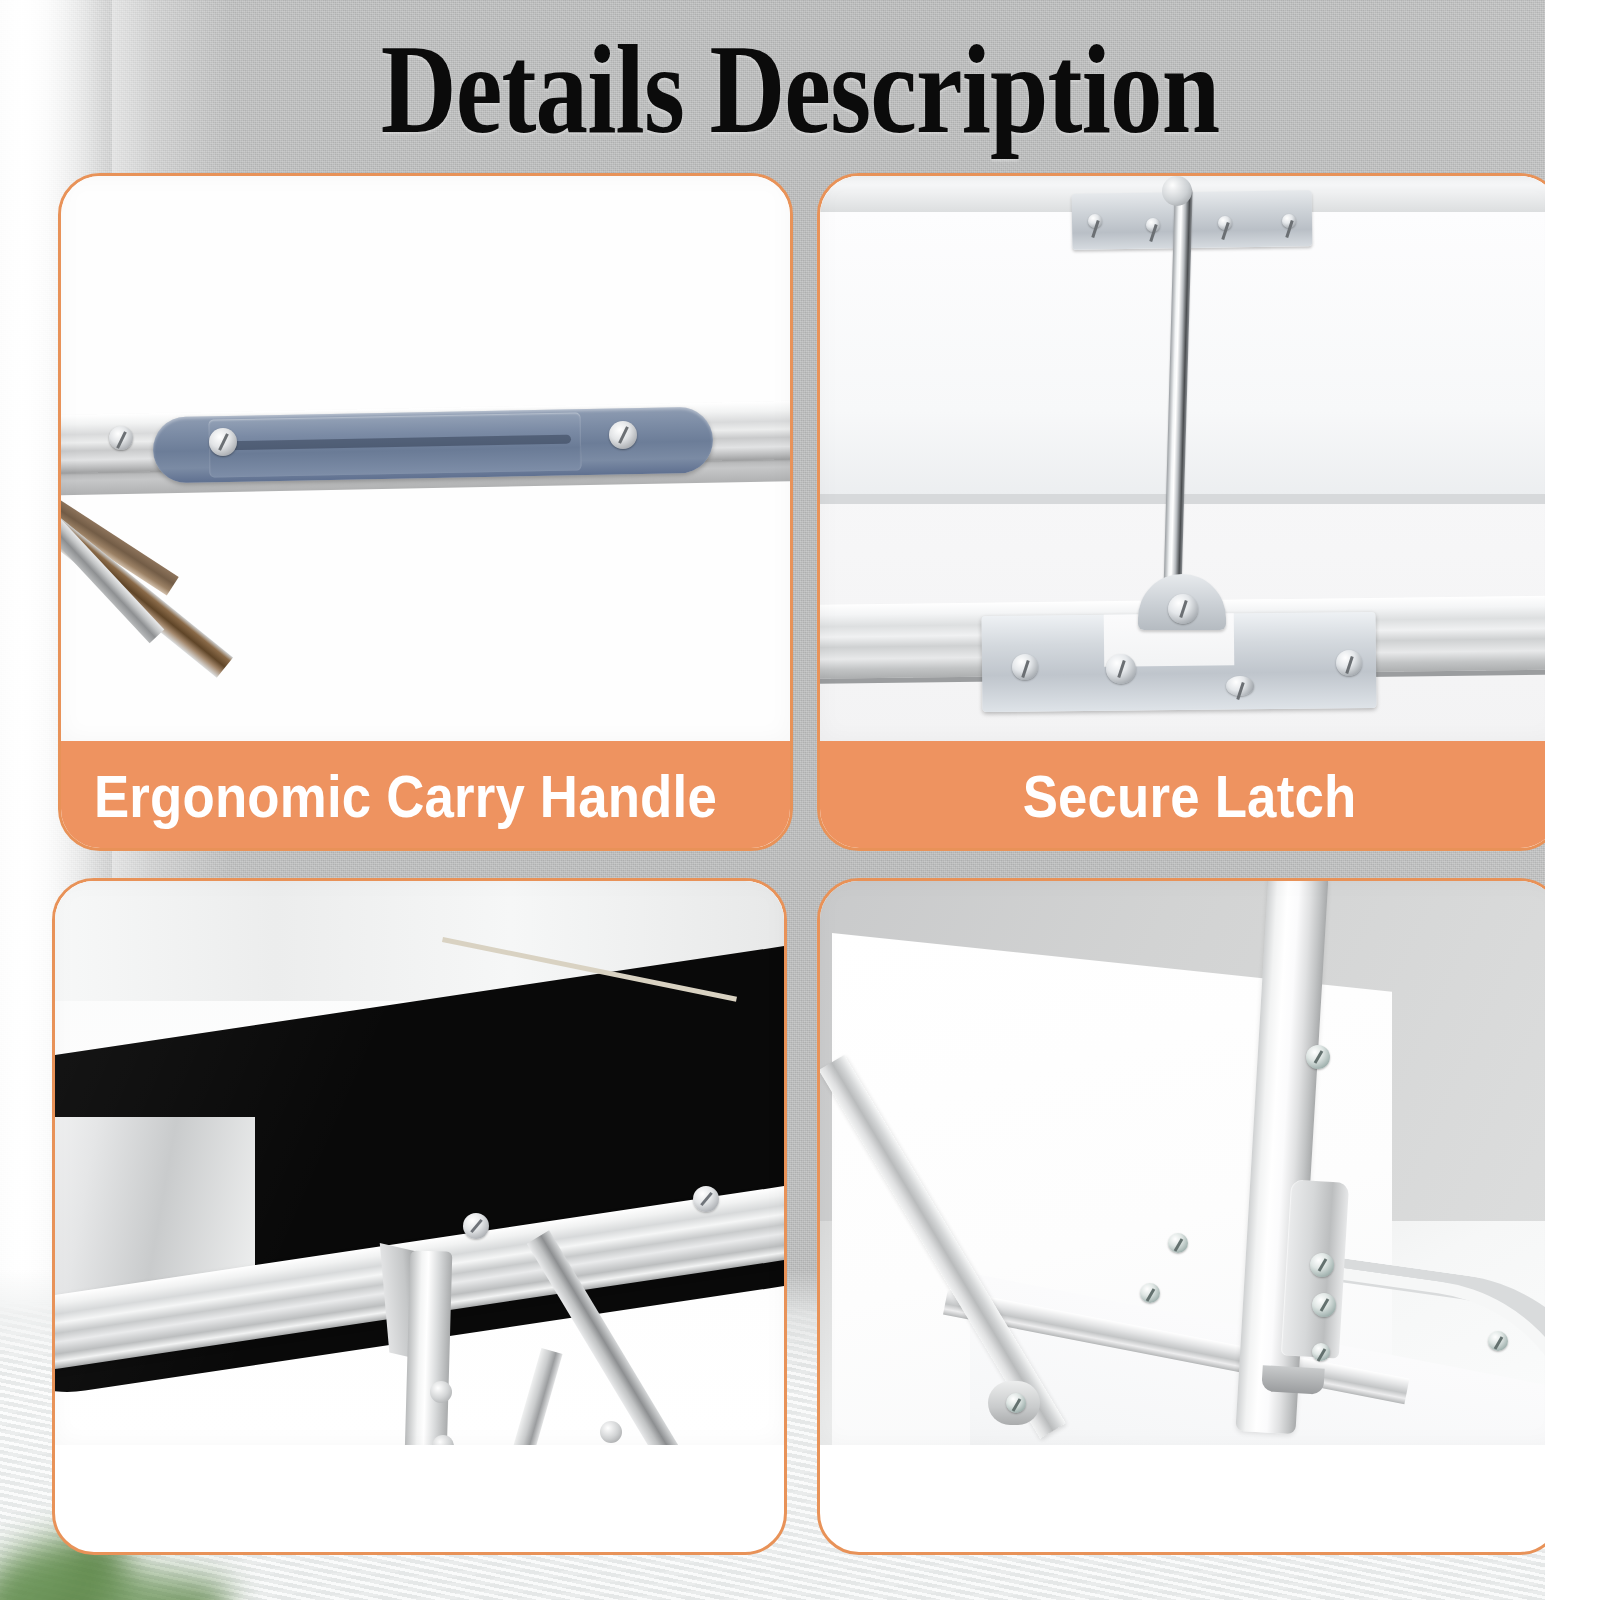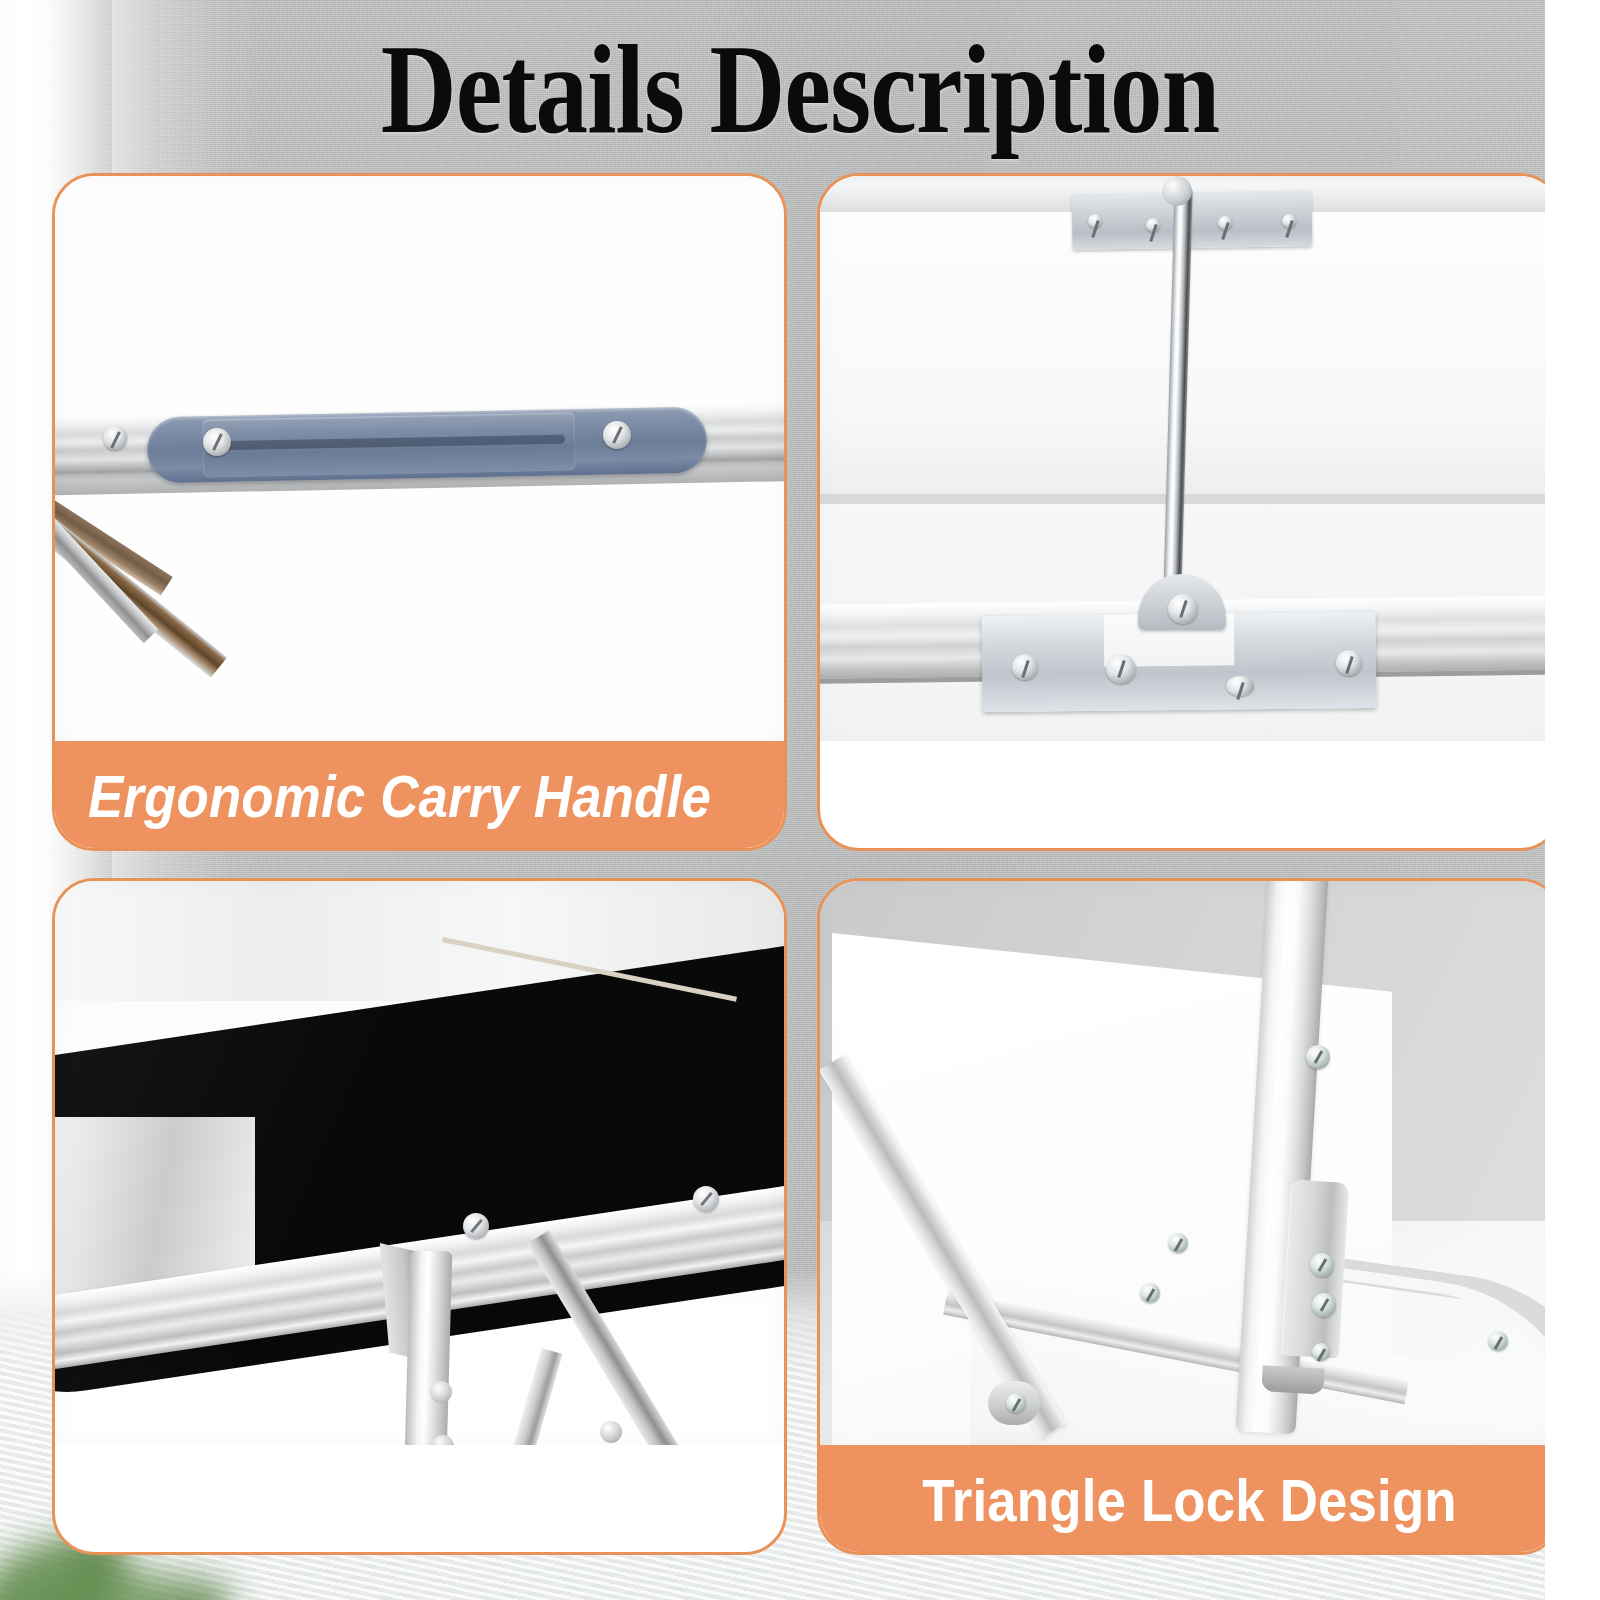--- a/index.html
+++ b/index.html
@@ -111,21 +111,21 @@
 
   
   .card {
     position: absolute;
     border: 3px solid #e89258;
     border-radius: 42px;
     background: #ffffff;
     overflow: hidden;
     box-sizing: border-box;
   }
-  .card.c1 { left: 52px;  top: 173px; width: 735px;  height: 678px; font-style: italic; }
+  .card.c1 { left: 58px;  top: 173px; width: 735px;  height: 678px; }
   .card.c2 { left: 817px; top: 173px; width: 745px;  height: 678px; }
   .card.c3 { left: 52px;  top: 878px; width: 735px;  height: 677px; }
   .card.c4 { left: 817px; top: 878px; width: 745px;  height: 677px; }
 
   .photo {
     position: absolute;
     left: 0; top: 0; right: 0;
     bottom: 107px;
     background: #ffffff;
     overflow: hidden;
@@ -609,20 +609,23 @@
       <div class="plate-notch"></div>
       <div class="rod"></div>
       <div class="rod-knob"></div>
       <div class="pivot"></div>
       <div class="bolt b1"></div>
       <div class="bolt b2"></div>
       <div class="bolt b3"></div>
       <div class="bolt b4"></div>
       <div class="bolt b5"></div>
     </div>
+    <div class="caption cap-center">
+      <div class="caption-text">Secure Latch</div>
+    </div>
   </div>
 
   <div class="card c3">
     <div class="photo p3">
       <div class="bg-wall"></div>
       <div class="top-black"></div>
       <div class="top-black-shade"></div>
       <div class="seam"></div>
       <div class="alu-corner"></div>
       <div class="alu-edge"></div>
@@ -654,18 +657,15 @@
       <div class="leg-foot"></div>
       <div class="scr f1"></div>
       <div class="scr f2"></div>
       <div class="scr f3"></div>
       <div class="scr f4"></div>
       <div class="scr f5"></div>
       <div class="scr f6"></div>
       <div class="scr f7"></div>
       <div class="scr f8"></div>
     </div>
-    <div class="caption cap-center">
-      <div class="caption-text">Triangle Lock Design</div>
-    </div>
   </div>
 
 </div>
 
 </body></html>

